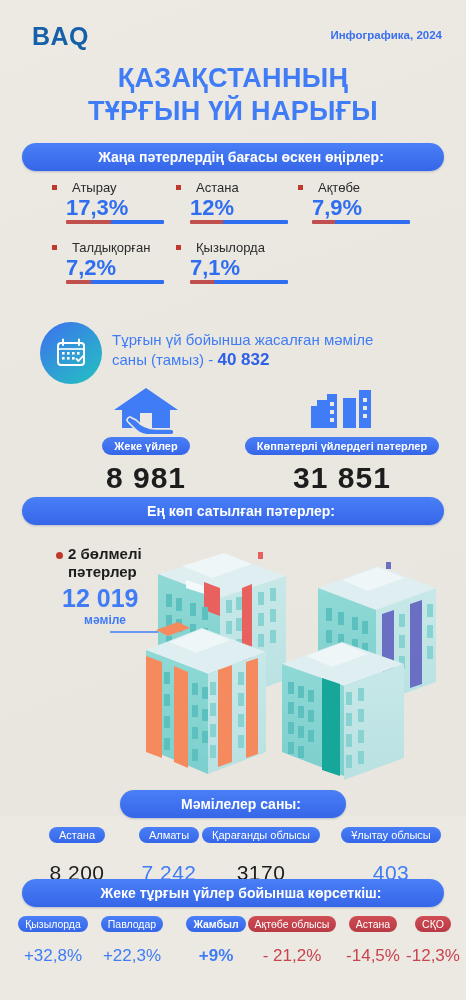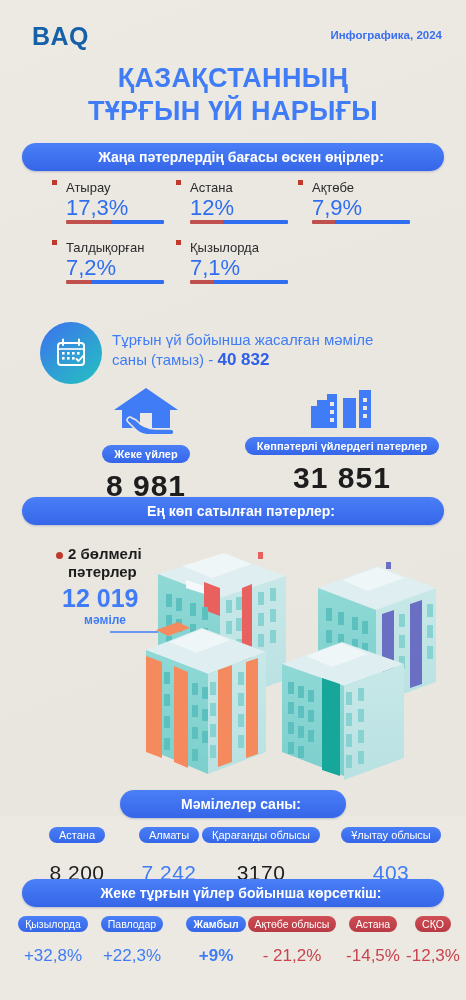--- a/index.html
+++ b/index.html
@@ -48,25 +48,25 @@
   }
 
   
   .regions { position:absolute; left:0; right:0; }
   .region {
     position:absolute;
     width:125px;
   }
   .region .rname {
     font-size:13px; color:#2b2b2b; white-space:nowrap;
-    display:flex; gap:9px;
+    display:flex; align-items:center; gap:15px;
   }
   .sq { width:5px; height:5px; background:#c0392b; display:inline-block; flex:0 0 auto;}
   .region .rval {
-    font-size:22px; font-weight:normal; color:#2f6ef0;
+    font-size:22px; font-weight:bold; color:#2f6ef0;
     margin-left:14px; line-height:1.15;
   }
   .bar2 { margin-left:14px; height:4px; width:98px; display:flex; border-radius:1px; overflow:hidden;}
   .bar2 i { display:block; height:100%; }
   .bar2 .r { background:#c0504d; }
   .bar2 .b { background:#2f6ef0; }
 
   
   .calcircle {
     position:absolute; width:62px; height:62px; border-radius:50%;
@@ -224,21 +224,21 @@
     <span>Тұрғын үй бойынша жасалған мәміле</span><br>
     <span>саны (тамыз) - </span><b>40 832</b>
   </div>
 
   <div class="statblock" style="left:48px; top:386px; width:196px;">
     <svg width="72" height="48" viewBox="0 0 72 48" style="margin:0 auto;">
       <path d="M36 2 L68 24 H60 V42 H12 V24 H4 Z" fill="#3f7cf5"></path>
       <rect x="30" y="27" width="12" height="15" fill="#ece9e3"></rect>
       <path d="M26 34 q8 9 20 9 h14 q4 0 4 3 t-4 3 H40 q-10 0 -16 -7 l-6 -6 q-2 -2 0 -4 t4 0 z" fill="#3f7cf5" stroke="#ece9e3" stroke-width="1.6"></path>
     </svg>
-    <div style="margin-top:10px;">
+    <div style="margin-top:2px;">
       <span class="statpill">Жеке үйлер</span>
     </div>
     <div class="statnum">8 981</div>
   </div>
 
   <div class="statblock" style="left:228px; top:386px; width:228px;">
     <svg width="78" height="48" viewBox="0 0 78 48" style="margin:0 auto;">
       <path d="M8 20 h6 v-6 h10 v-6 h10 v34 H8 Z" fill="#3f7cf5"></path>
       <rect x="40" y="12" width="13" height="30" fill="#3f7cf5"></rect>
       <path d="M56 4 h12 v38 H56 Z" fill="#3f7cf5"></path>

